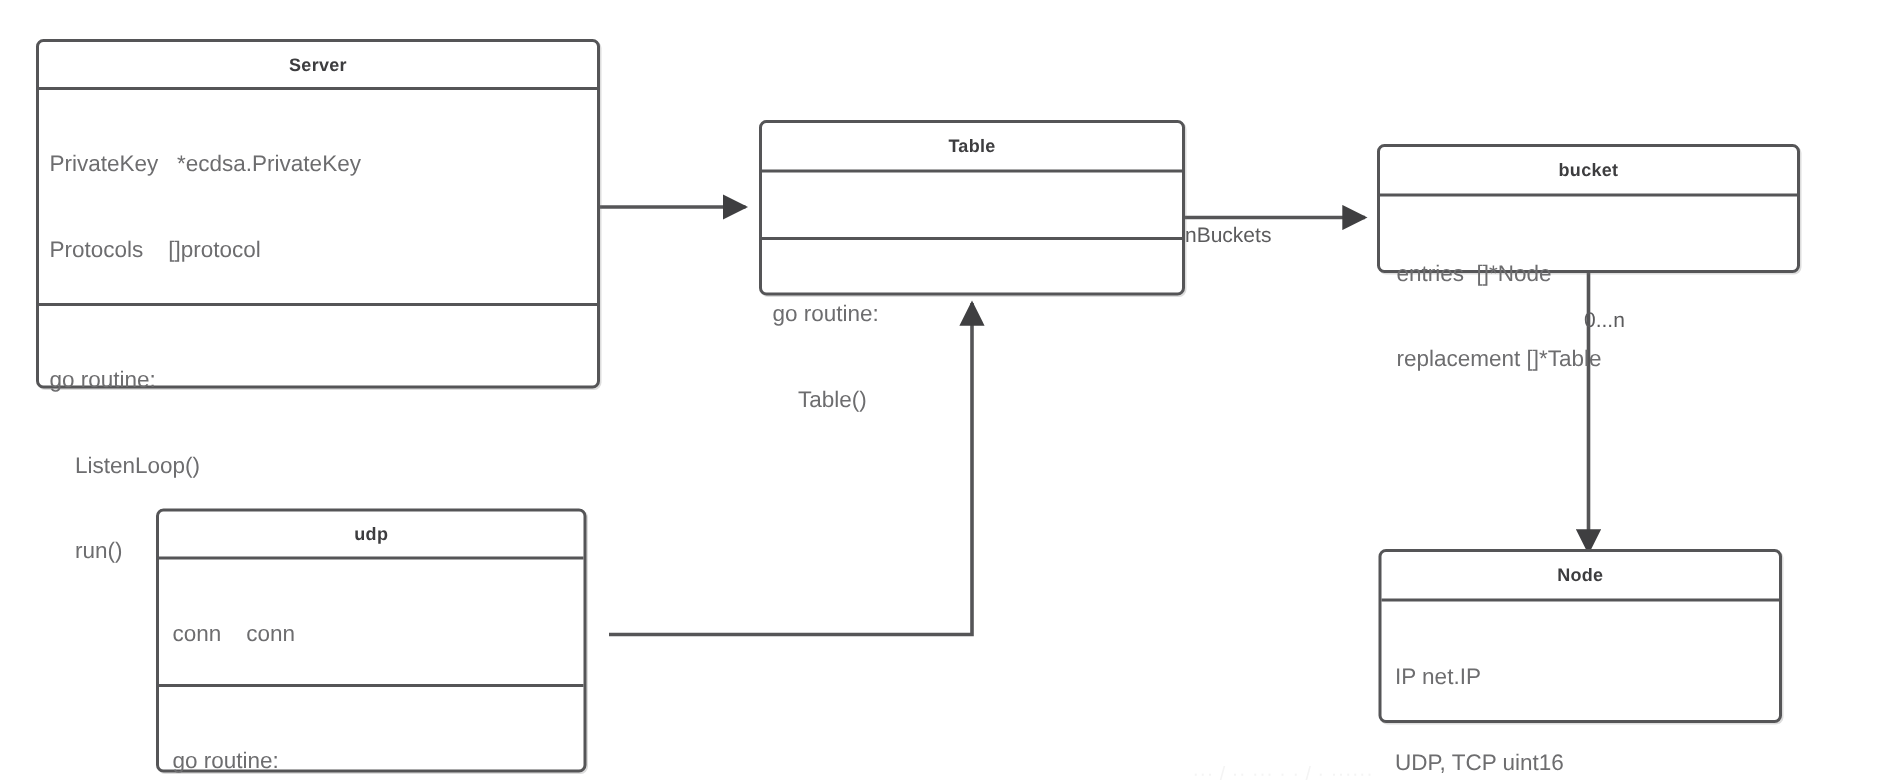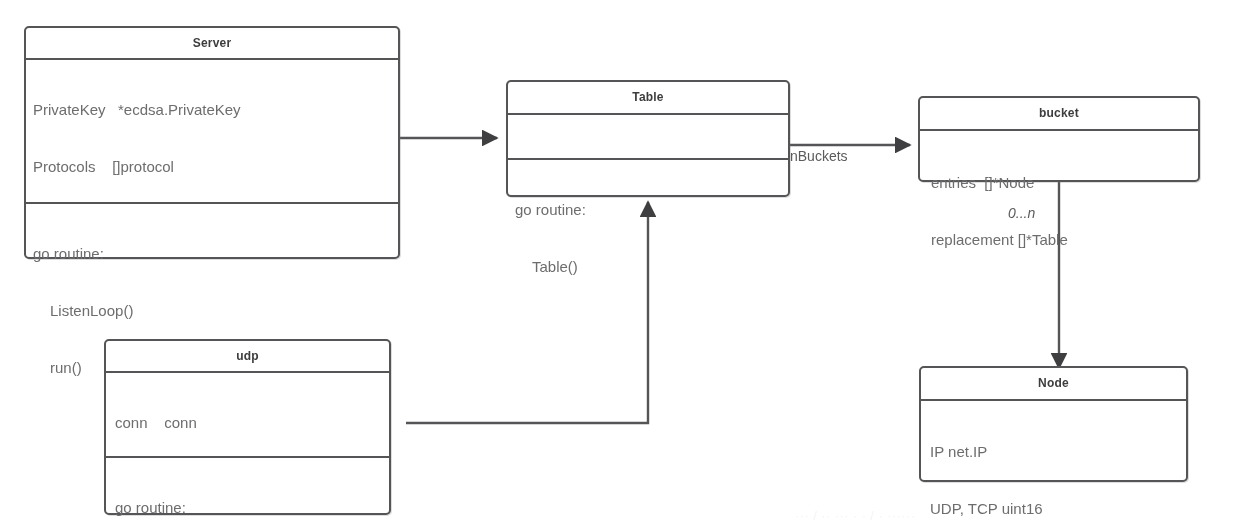--- a/index.html
+++ b/index.html
@@ -169,17 +169,17 @@
     <div class="uml-divider"></div>
     <div class="uml-section" style="padding-left:9px;">
       <span class="ln">go routine:</span>
       
       
     </div>
   </div>
 
   <div class="edge-label" style="left:790px; top:104px;margin-top:44px;">nBuckets</div>
 
-  <div class="edge-label" style="left:1008px; top:205px;font-style:italic;">0...n</div>
+  <div class="edge-label" style="left:1056px; top:205px;">0...n</div>
 
   <div class="watermark" style="left:795px; top:508px;">··· / ·· ··· · · / · ······</div>
 
 </div>
 
 </body></html>

